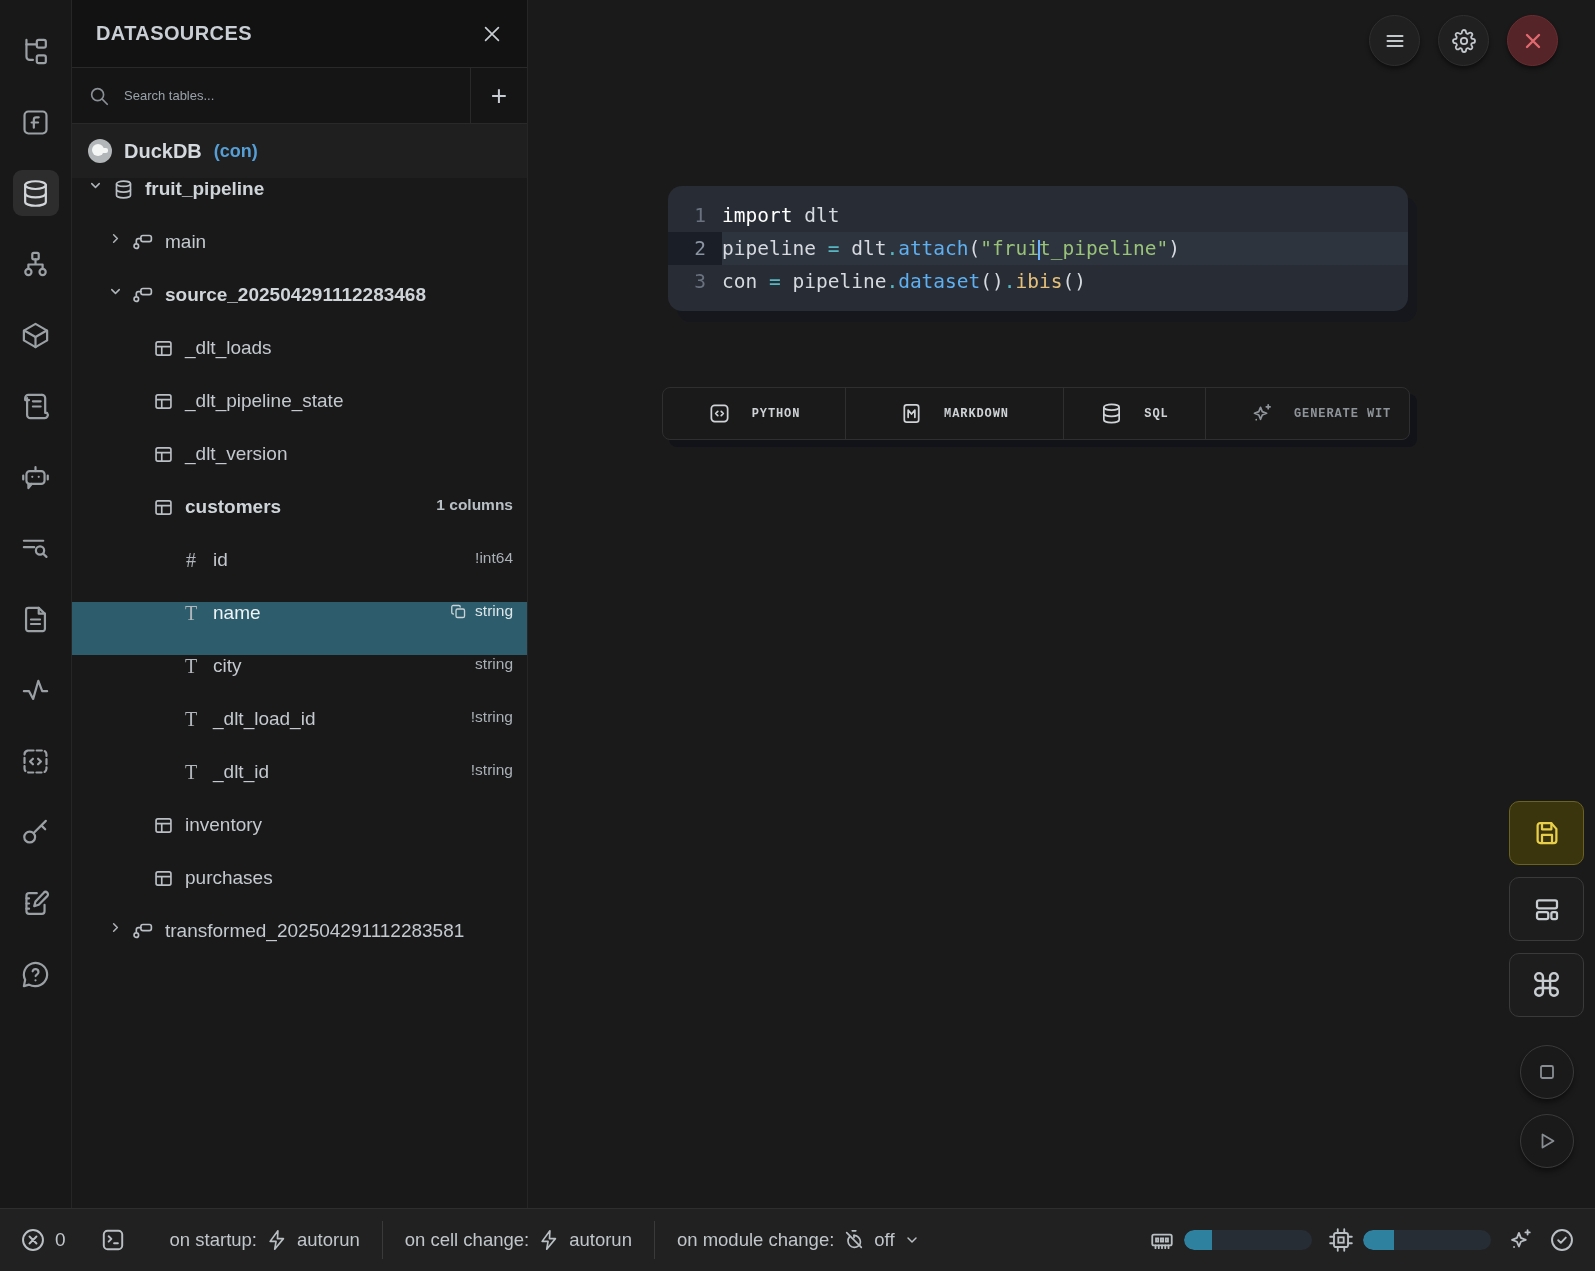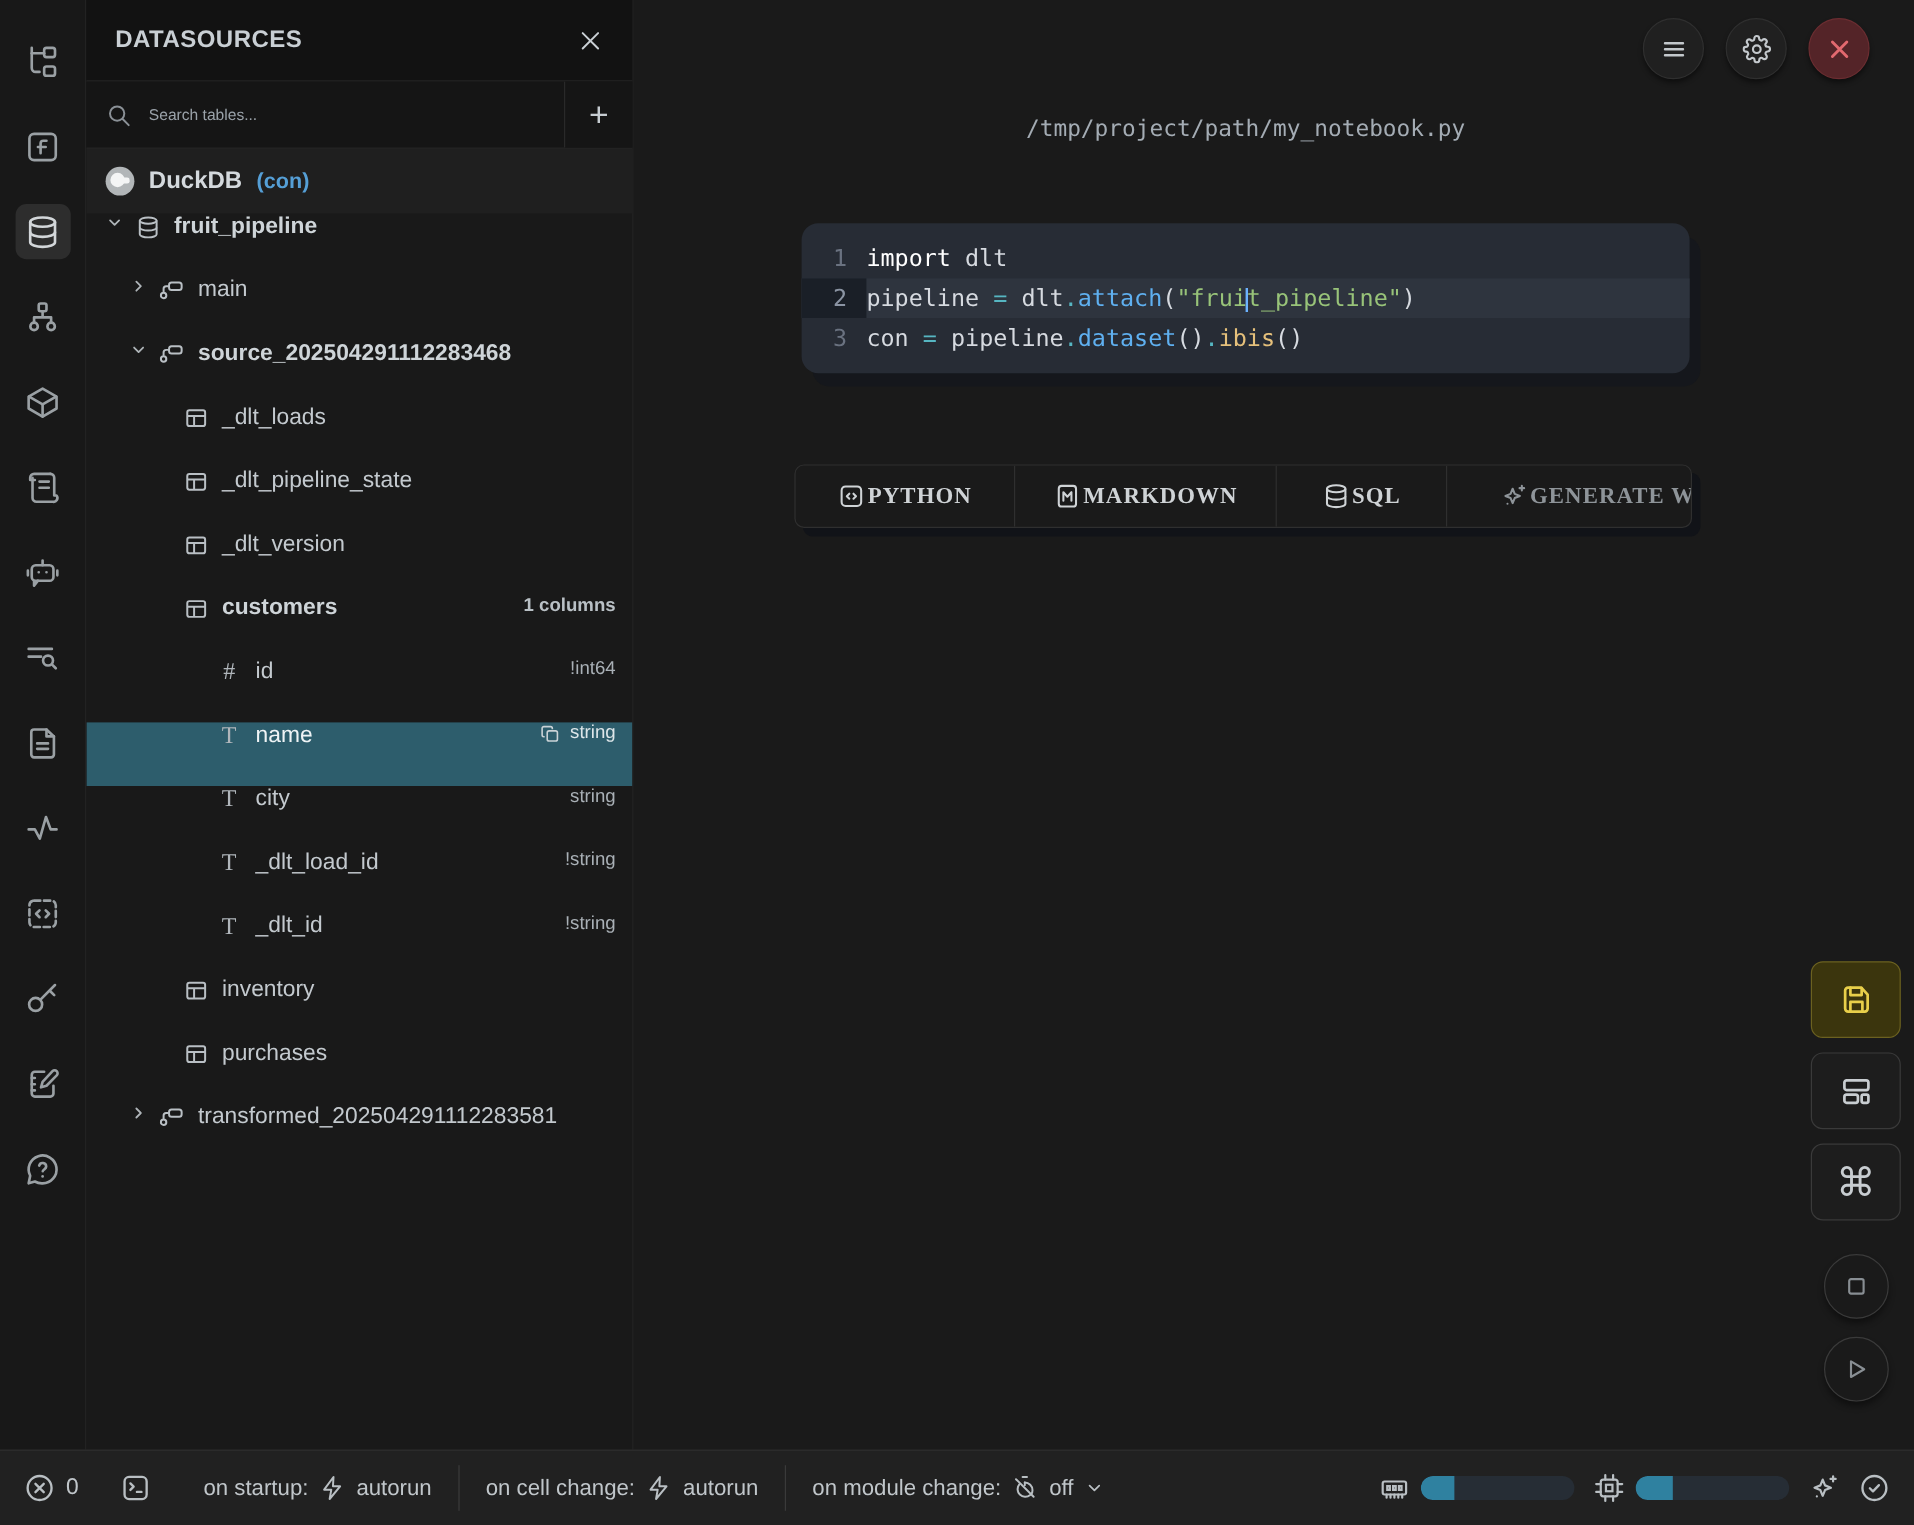--- a/index.html
+++ b/index.html
@@ -85,23 +85,23 @@
   .tok-op { color:#56b6c2; }
   .tok-fn { color:#5fb0f0; }
   .tok-fn2 { color:#e5c07b; }
   .tok-str { color:#98c379; }
   .tok-plain { color:#d6dae0; }
   .caret { display:inline-block; width:2px; height:1.02em; background:#6cb2ff; vertical-align:text-bottom; margin:0 -1px; }
 
   .cellbtns { position:absolute; left:134px; top:387px; width:748px; height:53px; display:flex;
     background:#1a1a1a; border:1px solid #2f2f2f; border-radius:8px; overflow:hidden;
     box-shadow:7px 7px 0 #111318; }
-  .cbtn { display:flex; align-items:center; justify-content:center; gap:2px; background:transparent;
-    border:none; border-right:1px solid #2f2f2f; color:#cfd3d6; font-size:19px; font-weight:bold;
-    letter-spacing:.9px; cursor:pointer; white-space:nowrap; font-family:Liberation Serif, serif; }
+  .cbtn { display:flex; align-items:center; justify-content:center; gap:21px; background:transparent;
+    border:none; border-right:1px solid #2f2f2f; color:#cfd3d6; font-size:12px; font-weight:bold;
+    letter-spacing:.9px; cursor:pointer; white-space:nowrap; font-family:Liberation Mono, monospace; }
   .cbtn:last-child { border-right:none; justify-content:flex-start; padding-left:44px; color:#8e9499; }
   .cbtn svg { width:23px; height:23px; flex:0 0 auto; }
   .cbtn.b1 { flex:0 0 183px; } .cbtn.b2 { flex:0 0 218px; } .cbtn.b3 { flex:0 0 142px; } .cbtn.b4 { flex:1; }
 
   .float-actions { position:absolute; right:11px; top:801px; width:75px; display:flex; flex-direction:column; align-items:center; }
   .sq-btn { width:75px; height:64px; border-radius:10px; background:#1d1d1d; border:1px solid #3a3a3a;
     color:#c8cdd1; display:flex; align-items:center; justify-content:center; cursor:pointer; margin-bottom:12px; }
   .sq-btn svg { width:30px; height:30px; }
   .sq-btn.save { background:#3b350d; border-color:#6b6120; color:#e8cf4a; }
   .sq-btn.cmd { font-size:33px; font-weight:400; color:#c8cdd1; font-family:"DejaVu Sans", sans-serif; }
@@ -439,21 +439,20 @@
             <path d="M19.4 15a1.6 1.6 0 0 0 .33 1.82l.06.06a2 2 0 1 1-2.83 2.83l-.06-.06a1.6 1.6 0 0 0-1.82-.33 1.6 1.6 0 0 0-1 1.51V21a2 2 0 1 1-4 0v-.09a1.6 1.6 0 0 0-1-1.51 1.6 1.6 0 0 0-1.82.33l-.06.06a2 2 0 1 1-2.83-2.83l.06-.06a1.6 1.6 0 0 0 .33-1.82 1.6 1.6 0 0 0-1.51-1H3a2 2 0 1 1 0-4h.09a1.6 1.6 0 0 0 1.51-1 1.6 1.6 0 0 0-.33-1.82l-.06-.06a2 2 0 1 1 2.83-2.83l.06.06a1.6 1.6 0 0 0 1.82.33h.01a1.6 1.6 0 0 0 1-1.51V3a2 2 0 1 1 4 0v.09a1.6 1.6 0 0 0 1 1.51 1.6 1.6 0 0 0 1.82-.33l.06-.06a2 2 0 1 1 2.83 2.83l-.06.06a1.6 1.6 0 0 0-.33 1.82v.01a1.6 1.6 0 0 0 1.51 1H21a2 2 0 1 1 0 4h-.09a1.6 1.6 0 0 0-1.51 1z"></path>
           </svg>
         </button>
       <button class="circle-btn danger">
           <svg viewBox="0 0 24 24" fill="none" stroke="currentColor" stroke-width="2.4" stroke-linecap="round">
             <path d="M6 6l12 12M18 6L6 18"></path>
           </svg>
         </button>
     </div>
 
-    <div class="nb-path">/tmp/project/path/my_notebook.py</div>
 
     <div class="cell">
       <div class="cline">
         <span class="gut">1</span>
         <span class="codetxt"><span class="tok-kw">import</span><span class="tok-plain"> dlt</span></span>
       </div>
       <div class="cline active">
         <span class="gut">2</span>
         <span class="codetxt"><span class="tok-plain">pipeline </span><span class="tok-op">=</span><span class="tok-plain"> dlt</span><span class="tok-op">.</span><span class="tok-fn">attach</span><span class="tok-plain">(</span><span class="tok-str">"frui</span><span class="caret"></span><span class="tok-str">t_pipeline"</span><span class="tok-plain">)</span></span>
       </div>

